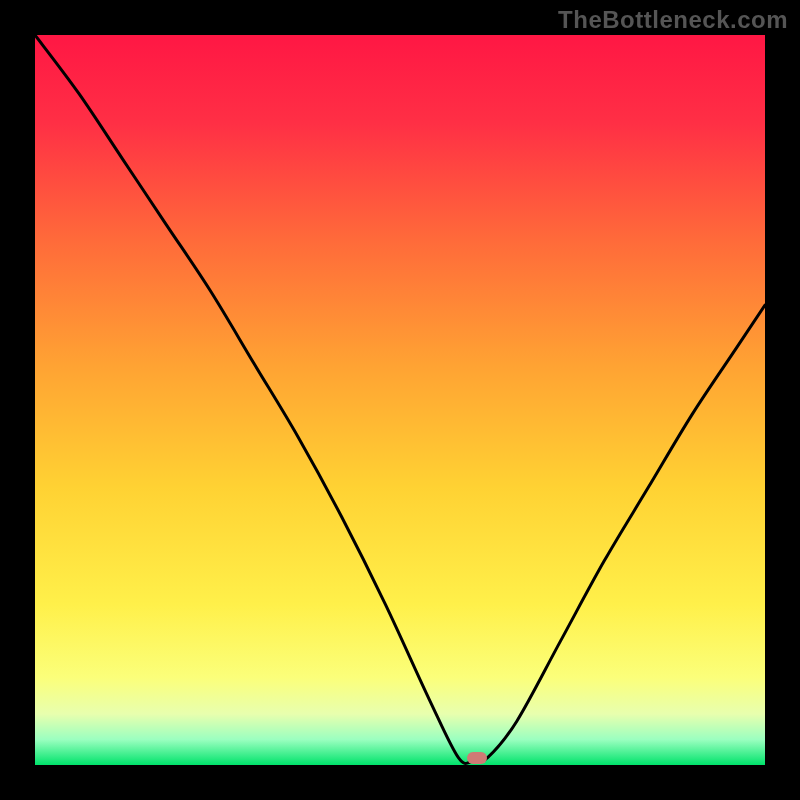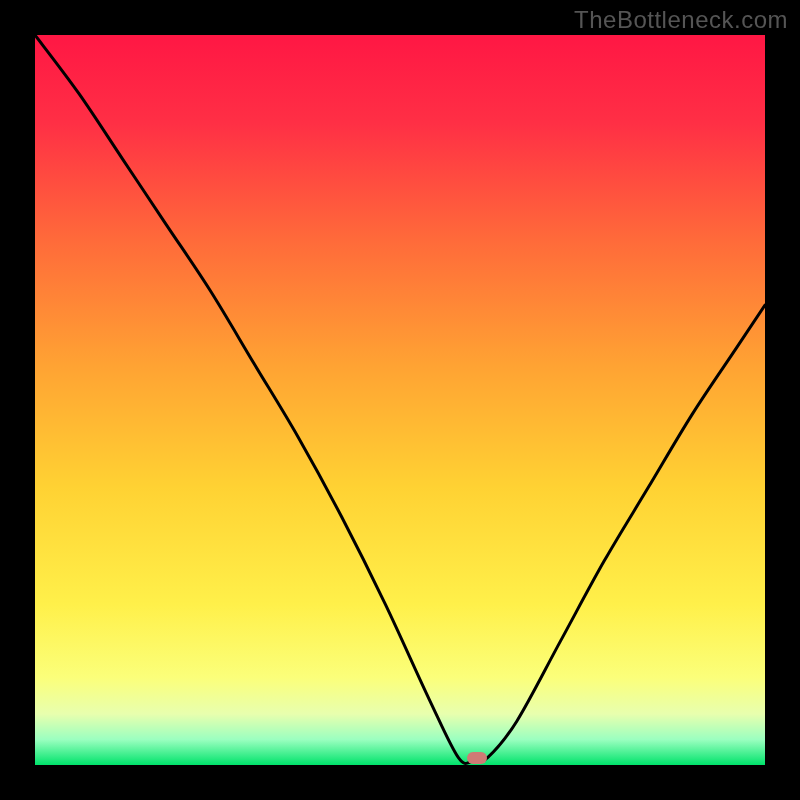--- a/index.html
+++ b/index.html
@@ -15,21 +15,21 @@
     position: relative;
     width: 800px;
     height: 800px;
   }
   .watermark {
     position: absolute;
     top: 6px;
     right: 12px;
     color: #555;
     font-size: 24px;
-    font-weight: 400;
+    font-weight: 700;
     letter-spacing: 0.5px;
     user-select: none;
   }
   .plot {
     position: absolute;
     left: 35px;
     top: 35px;
     width: 730px;
     height: 730px;
     overflow: hidden;

